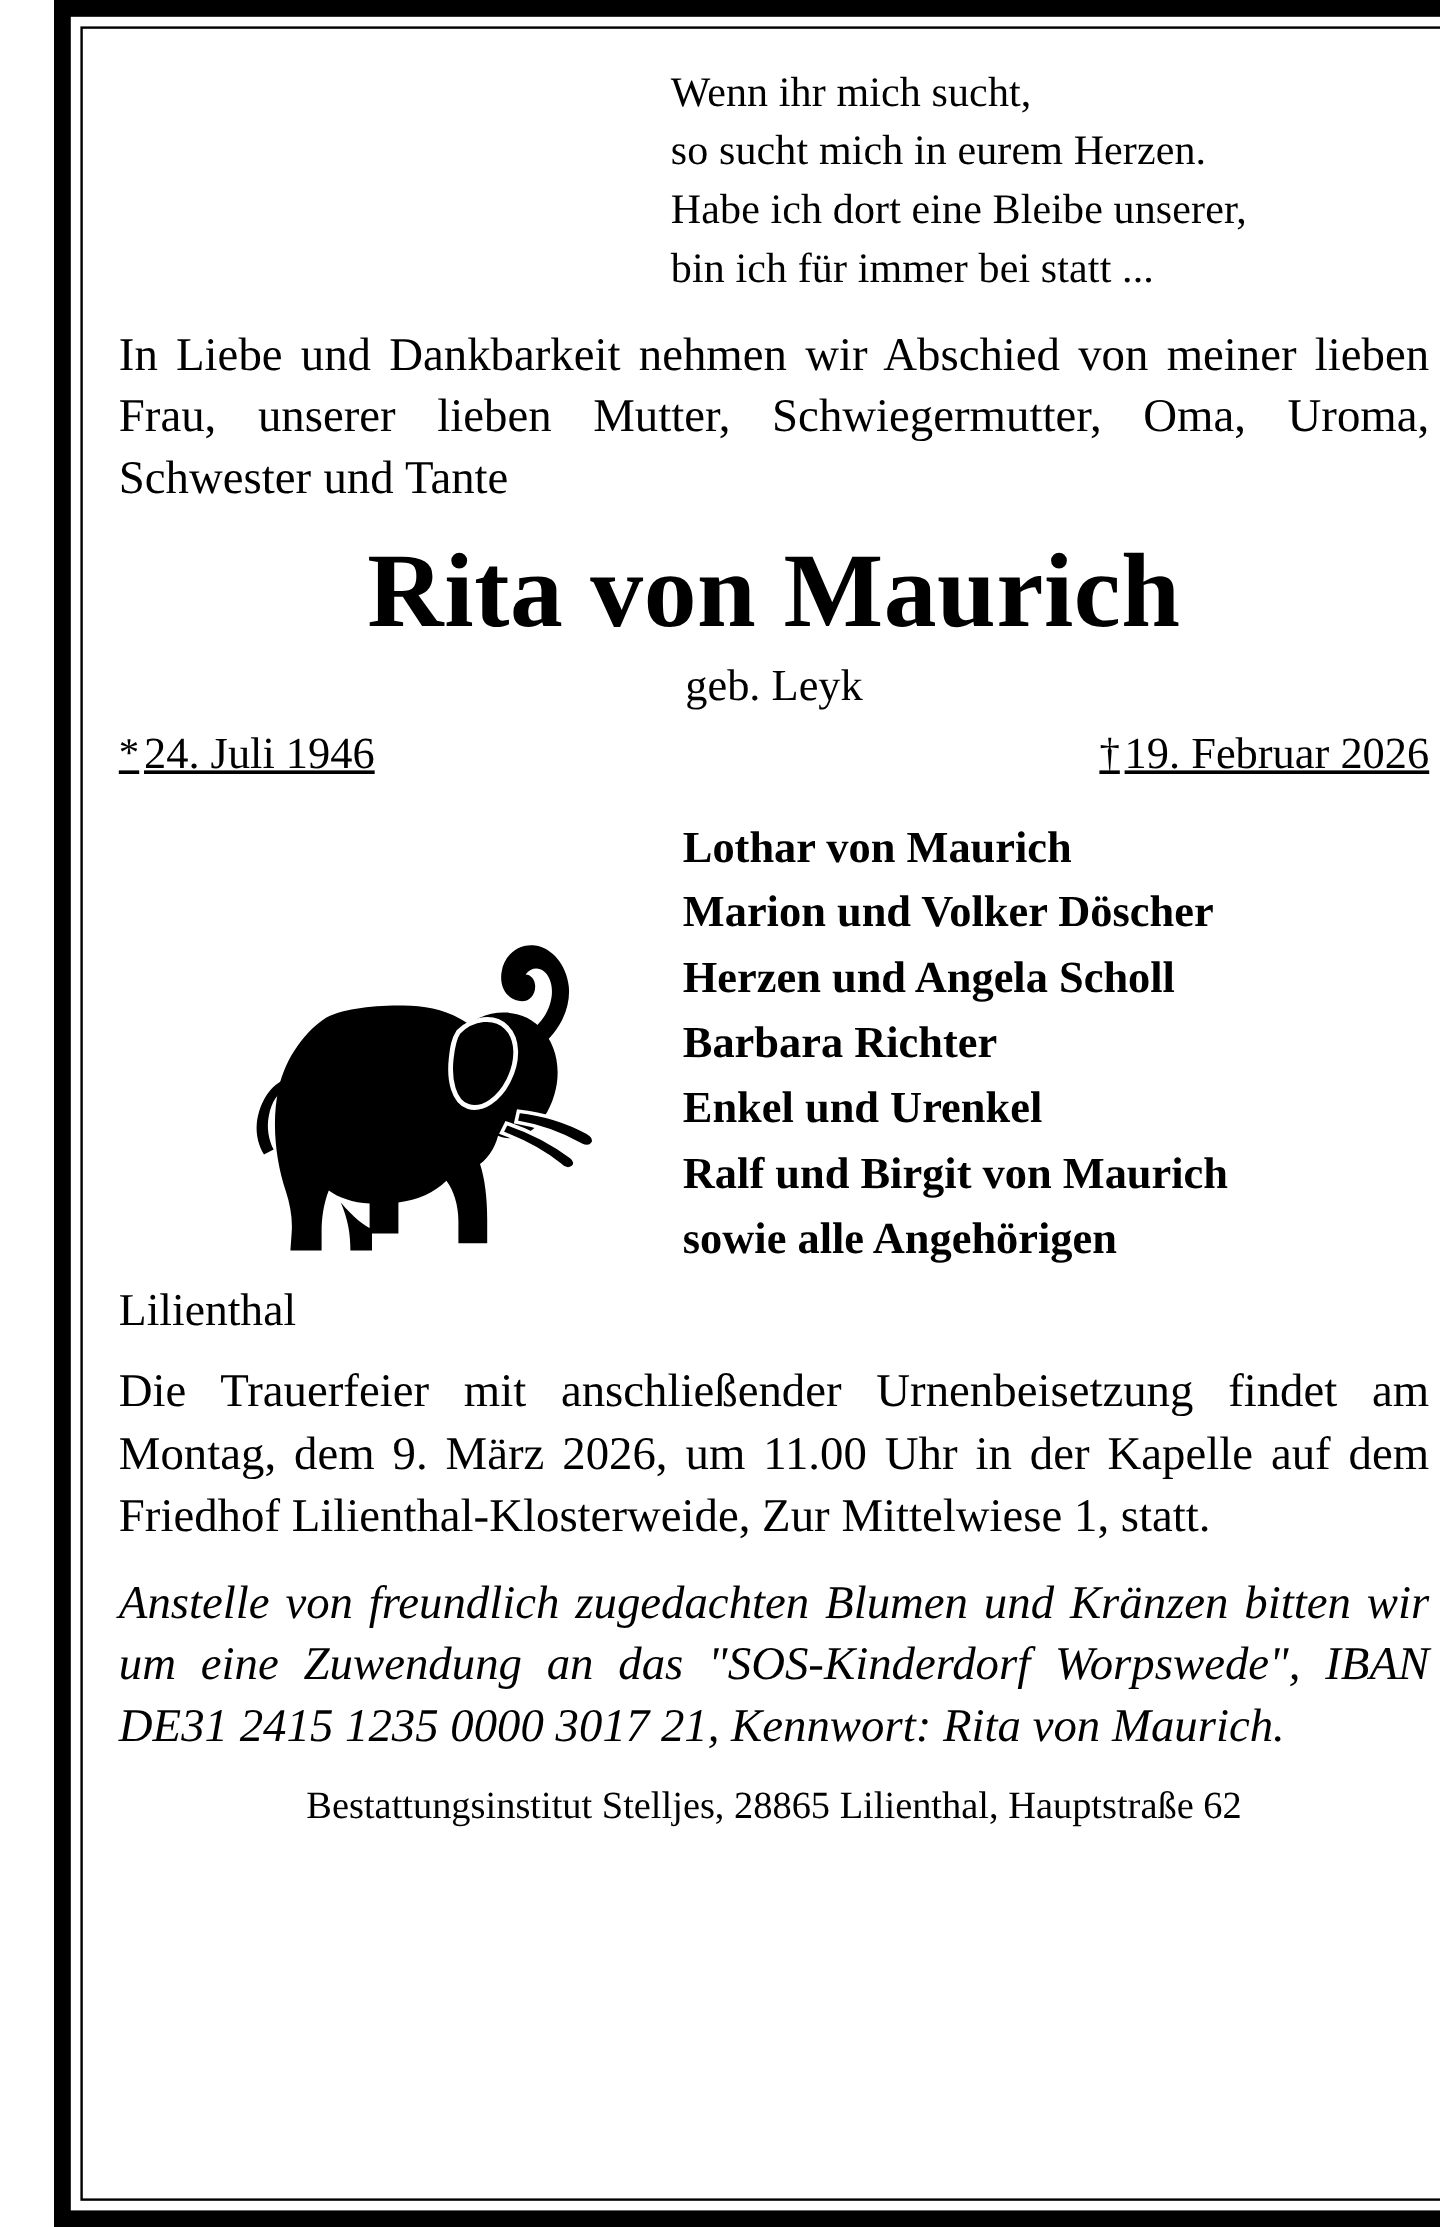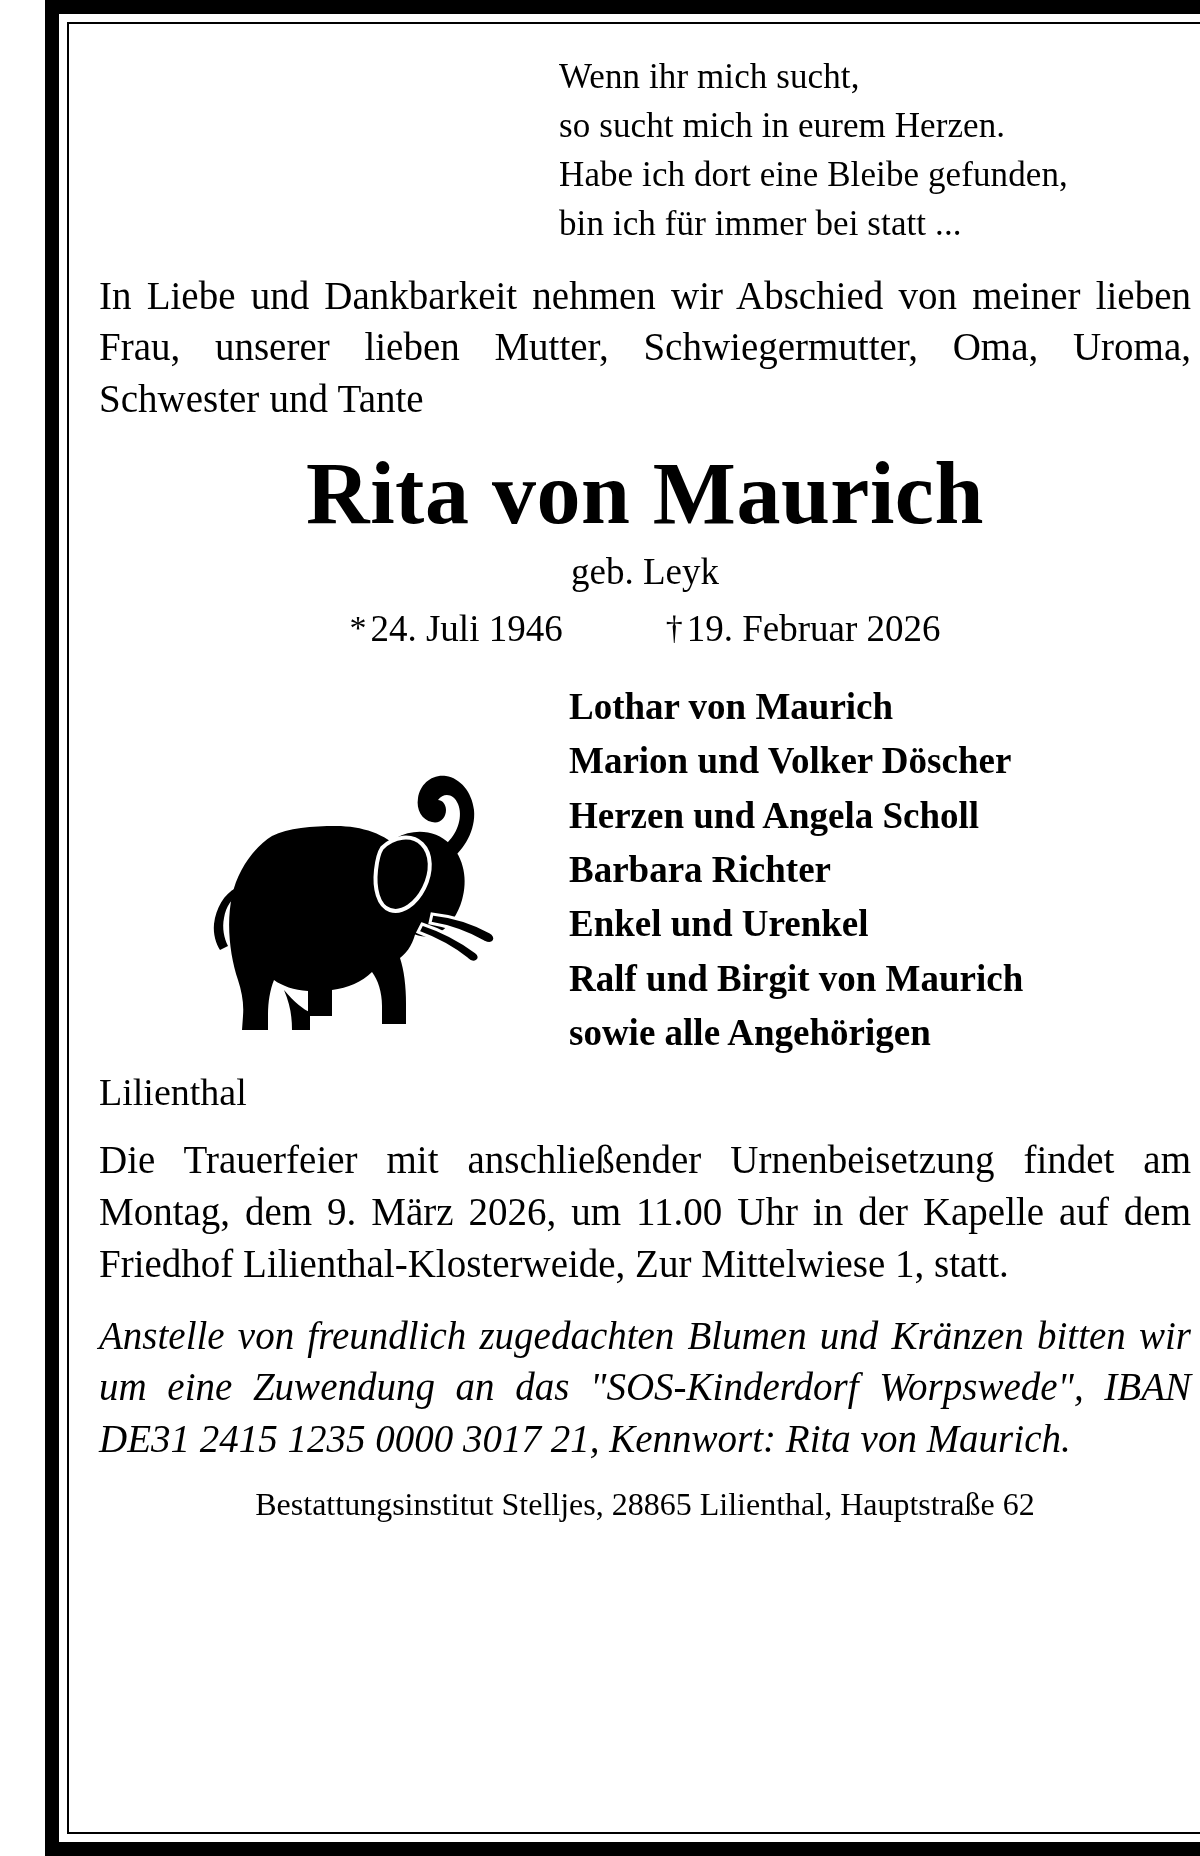--- a/index.html
+++ b/index.html
@@ -85,39 +85,40 @@
     margin-top: 14px;
     text-align: center;
     font-size: 37px;
     line-height: 1.1;
   }
 
   
   .dates {
     margin-top: 16px;
     display: flex;
-    justify-content: center;
+    justify-content: space-between;
     gap: 103px;
     font-size: 37px;
     line-height: 1.1;
+    text-decoration: underline;
   }
   .dates .d {
     white-space: nowrap;
   }
   .dagger, .star {
     font-size: 34px;
     vertical-align: 2px;
     padding-right: 4px;
   }
 
   
   .middle {
     margin-top: 22px;
     display: flex;
-    align-items: center;
+    align-items: flex-end;
   }
   .art {
     width: 470px;
     flex: 0 0 470px;
     display: flex;
     justify-content: center;
     align-items: flex-start;
     padding-top: 34px;
   }
   .art svg {
@@ -168,21 +169,21 @@
 <div class="notice">
 
   <div class="frame-outer"></div>
   <div class="frame-inner"></div>
 
   <div class="content">
 
     <div class="poem">
       <span class="pline">Wenn ihr mich sucht,</span>
       <span class="pline">so sucht mich in eurem Herzen.</span>
-      <span class="pline">Habe ich dort eine Bleibe gefunden,</span>
+      <span class="pline">Habe ich dort eine Bleibe unserer,</span>
       <span class="pline">bin ich für immer bei statt ...</span>
     </div>
 
     <div class="intro">In Liebe und Dankbarkeit nehmen wir Abschied von meiner lieben Frau, unserer lieben Mutter, Schwiegermutter, Oma, Uroma, Schwester und Tante</div>
 
     <div class="name">Rita von Maurich</div>
     <div class="maiden">geb. Leyk</div>
 
     <div class="dates">
       <div class="d">

